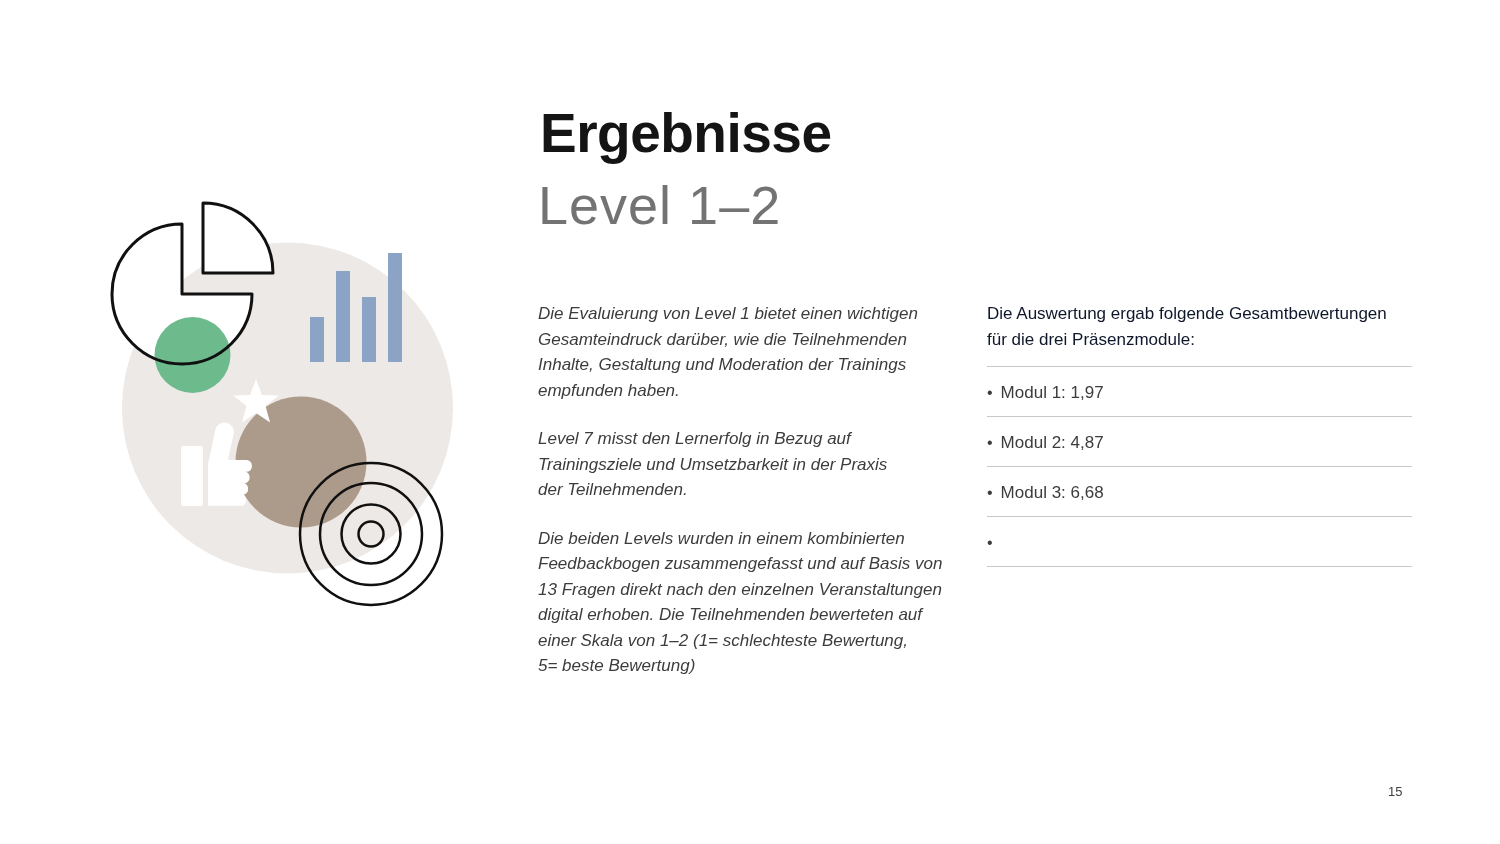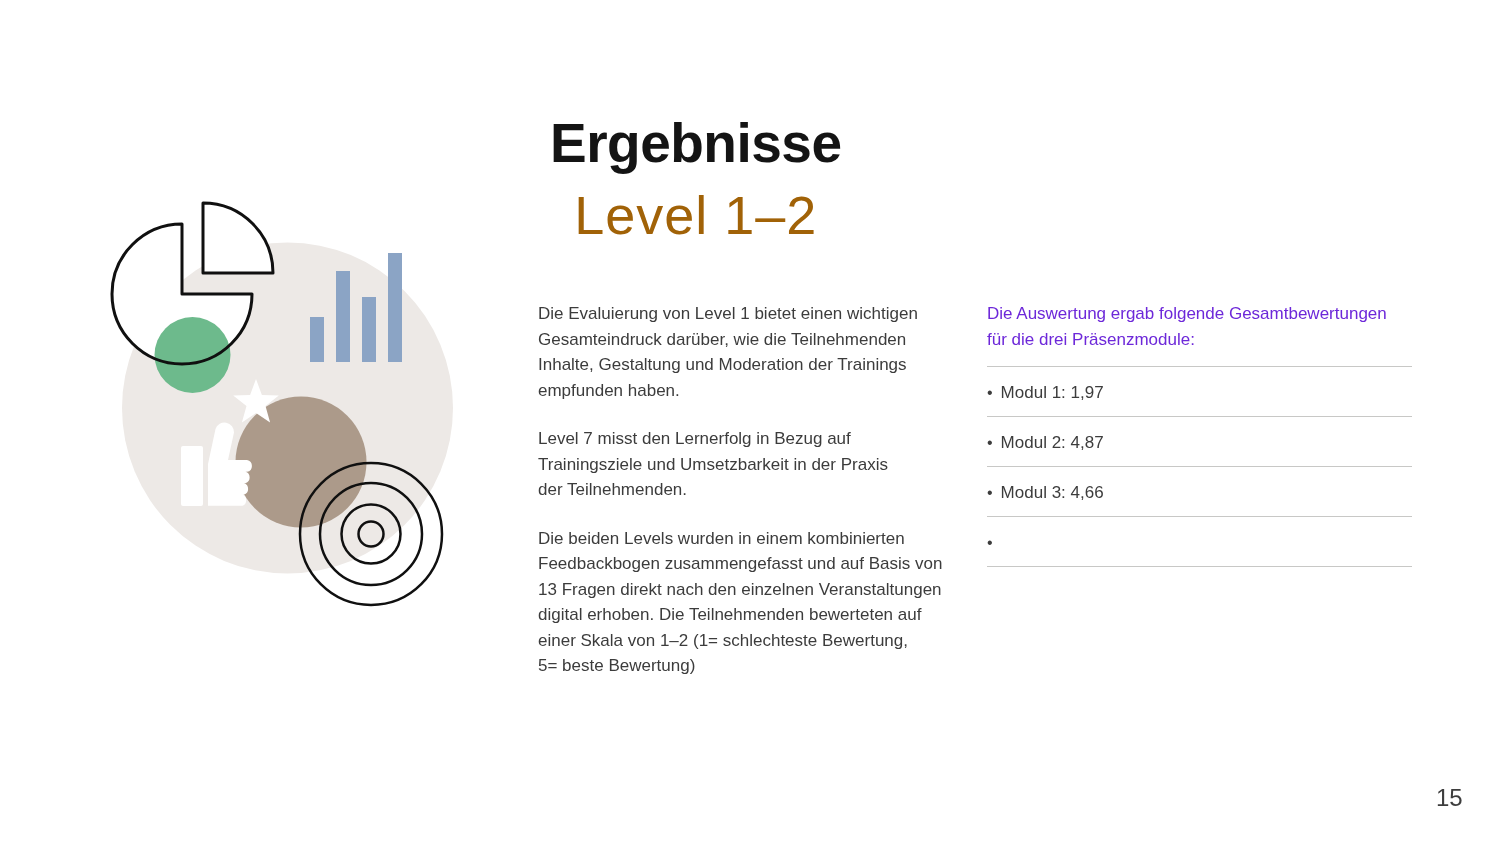--- a/index.html
+++ b/index.html
@@ -7,51 +7,51 @@
     width:1500px; height:844px; position:relative; overflow:hidden;
     background:#ffffff;
     font-family:"Liberation Sans", sans-serif;
   }
   .slide { position:absolute; inset:0; }
 
   .illustration { position:absolute; left:0; top:0; }
 
   .title-block { position:absolute; left:538px; top:100px; }
   .title-block h1 {
-    margin:12px; font-size:55px; font-weight:700; color:#141414;
+    margin:2px; font-size:55px; font-weight:700; color:#141414;
     line-height:62px; letter-spacing:-0.5px;
   }
   .title-block h2 {
-    margin:12px 0 0 0; font-size:54px; font-weight:400; color:#a16207;
-    line-height:58px; letter-spacing:1px;text-align:center;
+    margin:12px 0 0 0; font-size:54px; font-weight:400; color:#737373;
+    line-height:58px; letter-spacing:1px;
   }
 
   .text-col { position:absolute; left:538px; top:301px; width:436px; }
   .text-col p {
     margin:0 0 23px 0; font-size:17px; line-height:25.5px;
-    color:#3c3c3c; white-space:pre-line;
+    color:#3c3c3c; white-space:pre-line;font-style:italic;
   }
 
   .results-col { position:absolute; left:987px; top:301px; width:425px; }
   .results-col .intro {
     margin:0 0 14px 0; font-size:17px; line-height:25.5px;
-    color:#6d28d9; white-space:pre-line;
+    color:#0f172a; white-space:pre-line;
   }
   .result-item {
     display:flex; align-items:baseline; gap:8px;
     border-top:1px solid #c8c8c6;
     padding:16px 0 13px 0;
     font-size:17px; line-height:20px; color:#3c3c3c;
   }
   .result-item .bullet { font-size:16px; line-height:20px; color:#3c3c3c; }
   .rule-end { border-top:1px solid #c8c8c6; height:0; }
 
   .page-number {
     position:absolute; left:1388px; top:784px;
-    font-size:24px; color:#3d3d3d;margin-left:48px;
+    font-size:13px; color:#3d3d3d;
   }
 </style>
 </head>
 <body>
 
 <div class="slide">
 
   <svg class="illustration" width="500" height="700" viewBox="0 0 500 700" xmlns="http://www.w3.org/2000/svg">
 
     <circle cx="287.5" cy="408" r="165.5" fill="#EDE9E6"></circle>
@@ -123,21 +123,21 @@
       <div class="result-item">
         <span class="bullet">•</span>
         <span>Modul 1: 1,97</span>
       </div>
       <div class="result-item">
         <span class="bullet">•</span>
         <span>Modul 2: 4,87</span>
       </div>
       <div class="result-item">
         <span class="bullet">•</span>
-        <span>Modul 3: 4,66</span>
+        <span>Modul 3: 6,68</span>
       </div>
       <div class="result-item">
         <span class="bullet">•</span>
       </div>
       <div class="rule-end"></div>
     </div>
   </div>
 
   <div class="page-number">15</div>
 

